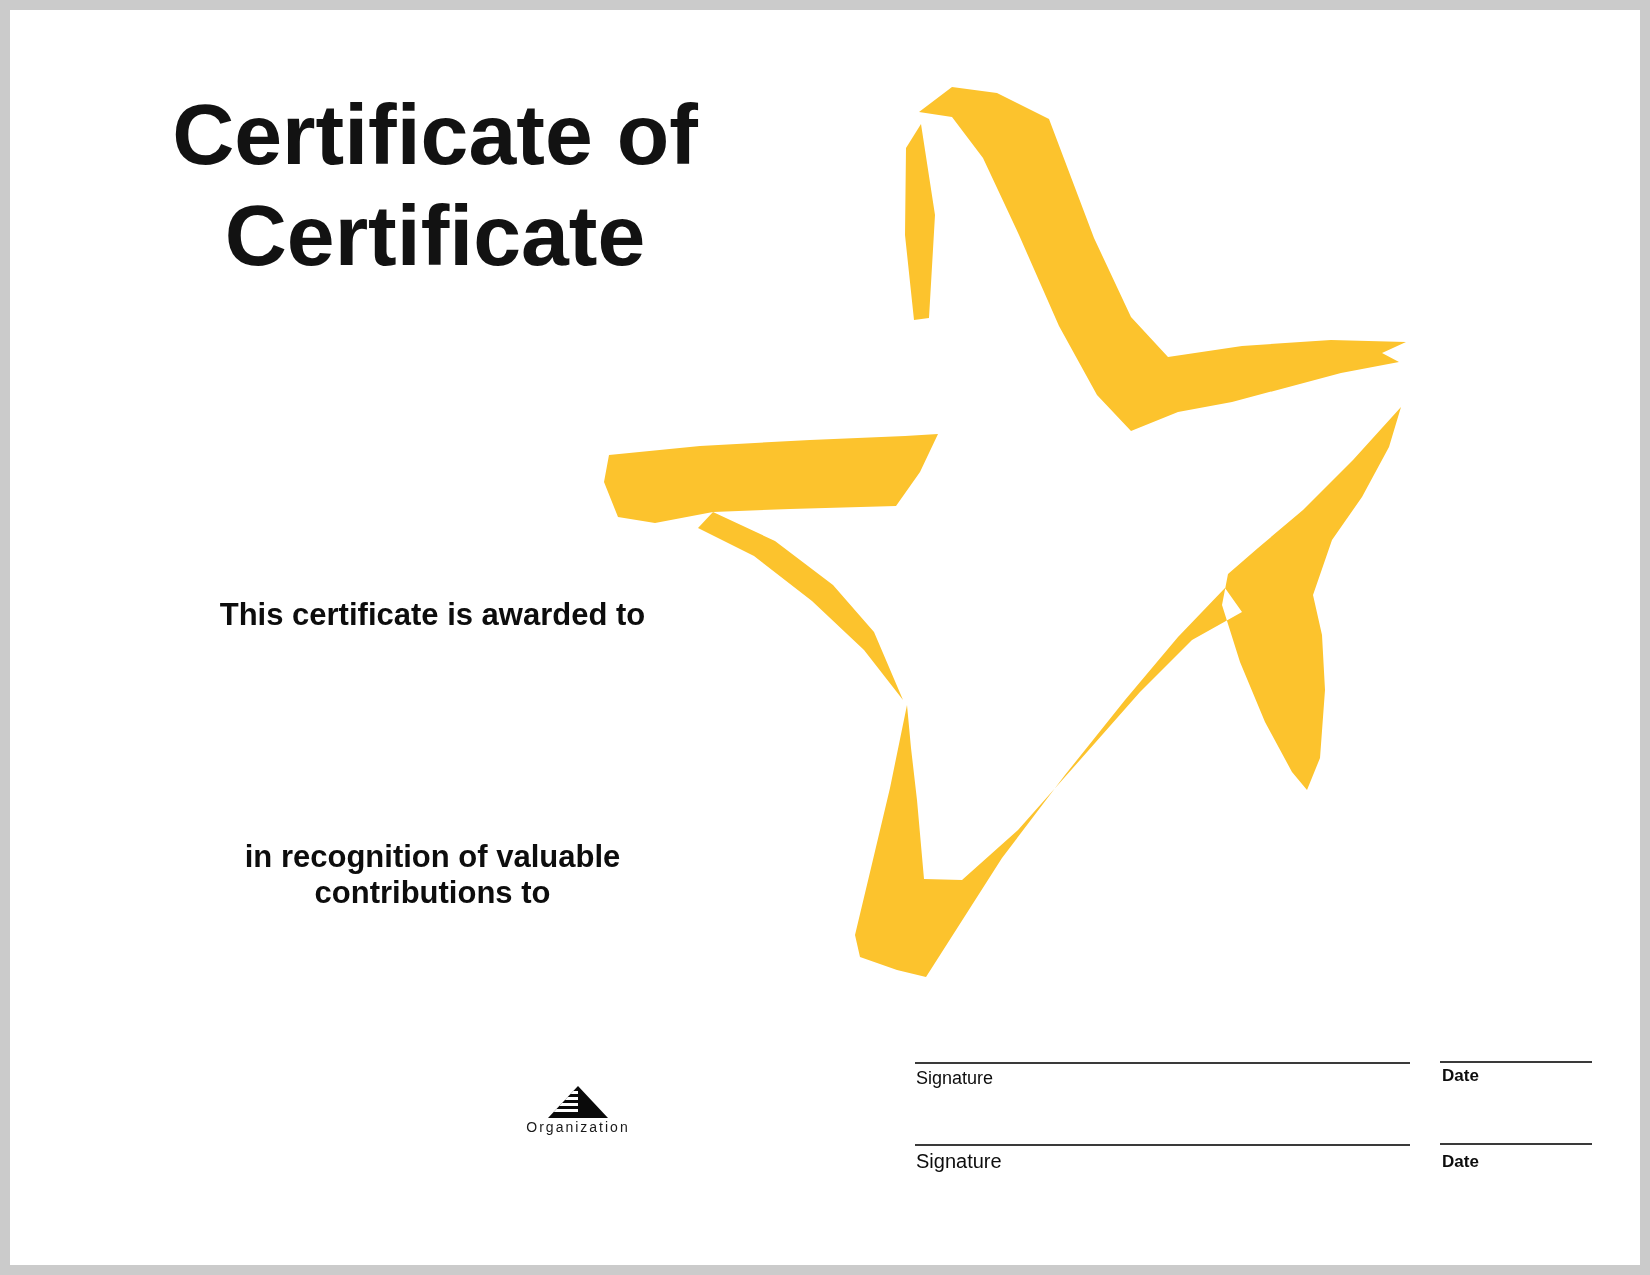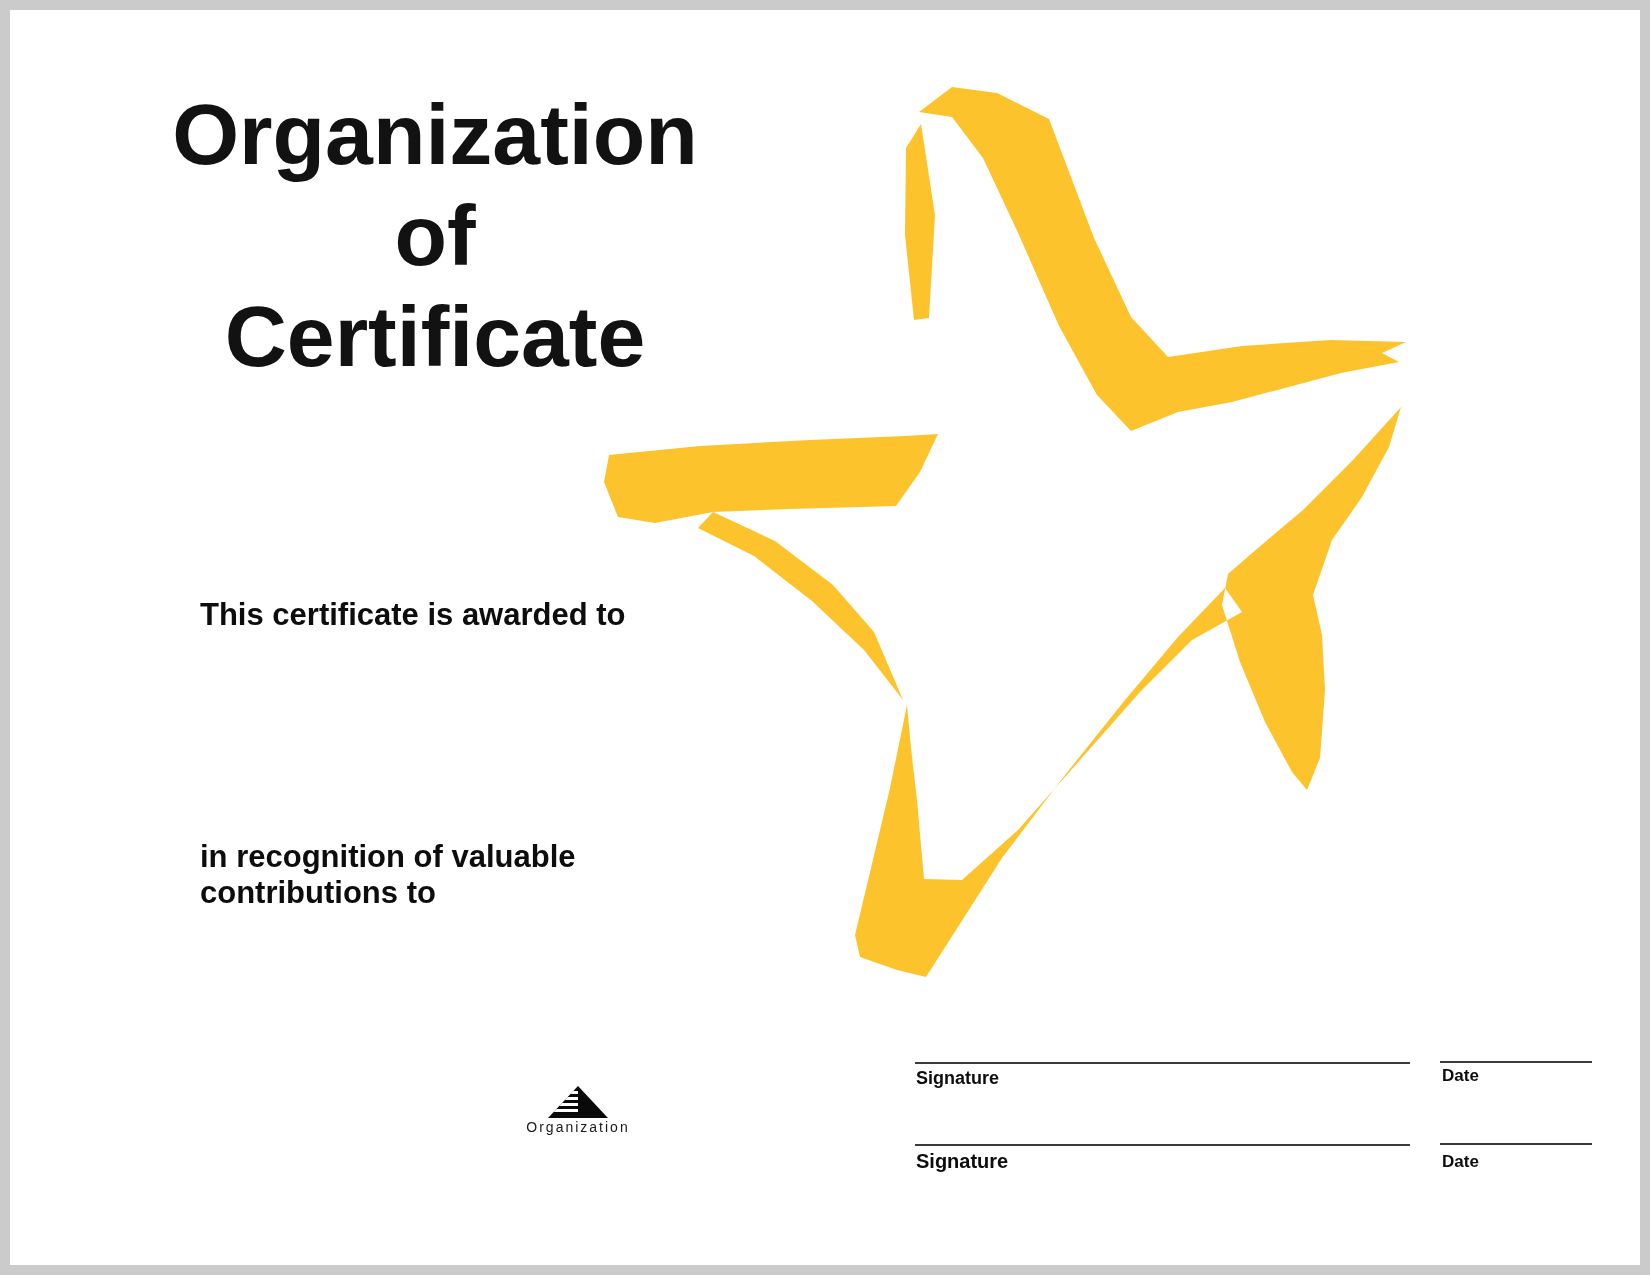--- a/index.html
+++ b/index.html
@@ -7,31 +7,31 @@
   .canvas{position:relative;width:1650px;height:1275px;background:#cbcbcb;overflow:hidden;}
   .page{position:absolute;left:10px;top:10px;right:10px;bottom:10px;background:#ffffff;}
   .abs{position:absolute;}
   .star-svg{position:absolute;left:0;top:0;width:1650px;height:1275px;z-index:1;}
   .txt{z-index:2;color:#0d0d0d;}
   .title{
     left:135px;top:84px;width:600px;
     font-size:86px;line-height:101px;font-weight:bold;
     text-align:center;letter-spacing:0px;color:#121212;
   }
-  .right-col{left:200px;width:465px;text-align:left;}
+  .right-col{left:200px;width:465px;text-align:center;}
   .awarded{top:597px;font-size:31px;font-weight:bold;}
   .recipient{top:710px;font-size:56px;font-weight:normal;letter-spacing:2px;color:#1c1c1c;}
   .recognition{top:839px;font-size:31px;font-weight:bold;}
   .business{top:921px;font-size:29px;font-weight:bold;}
   .org-label{left:488px;top:1119px;width:180px;text-align:center;font-size:14px;letter-spacing:2px;color:#1a1a1a;}
   .logo-svg{left:545px;top:1083px;width:66px;height:38px;z-index:2;}
   .rule{background:#3a3a3a;height:2px;z-index:2;}
   .sig-line{left:915px;width:495px;}
   .date-line{left:1440px;width:152px;}
-  .sig-label{left:916px;font-weight:bold;font-size:18px;}
+  .sig-label{left:916px;font-weight:normal;font-size:18px;}
   .sig-label-2{font-size:20px;}
   .date-label{left:1442px;font-weight:bold;font-size:17px;}
 </style>
 </head>
 <body>
 
 <div class="canvas">
   <div class="page"></div>
 
   <svg class="star-svg" viewBox="0 0 1650 1275" aria-hidden="true">
@@ -47,21 +47,21 @@
         L 1002 858 L 1065 775 L 1125 700 L 1178 637 L 1225 588 L 1242 612
         L 1192 640 L 1140 692 L 1080 760 L 1018 830 L 962 880 L 924 879
         L 917 800 L 911 748 Z
       M 1401 407 L 1353 460 L 1303 510 L 1258 548 L 1228 574
         L 1222 605 L 1240 662 L 1265 722 L 1292 772 L 1307 790
         L 1320 758 L 1325 690 L 1322 635 L 1313 595
         L 1332 540 L 1362 497 L 1389 447 Z"></path>
   </svg>
 
   <div class="abs txt title">
-    <div>Organization of</div>
+    <div>Certificate of</div>
     <div>Certificate</div>
   </div>
 
   <div class="abs txt right-col awarded">This certificate is awarded to</div>
   <div class="abs txt right-col recognition">in recognition of valuable contributions to</div>
 
   <svg class="abs logo-svg" viewBox="0 0 66 38" aria-hidden="true">
     <defs>
       <clipPath id="pyr-clip">
           <polygon points="3,35 33,3 63,35"></polygon>

